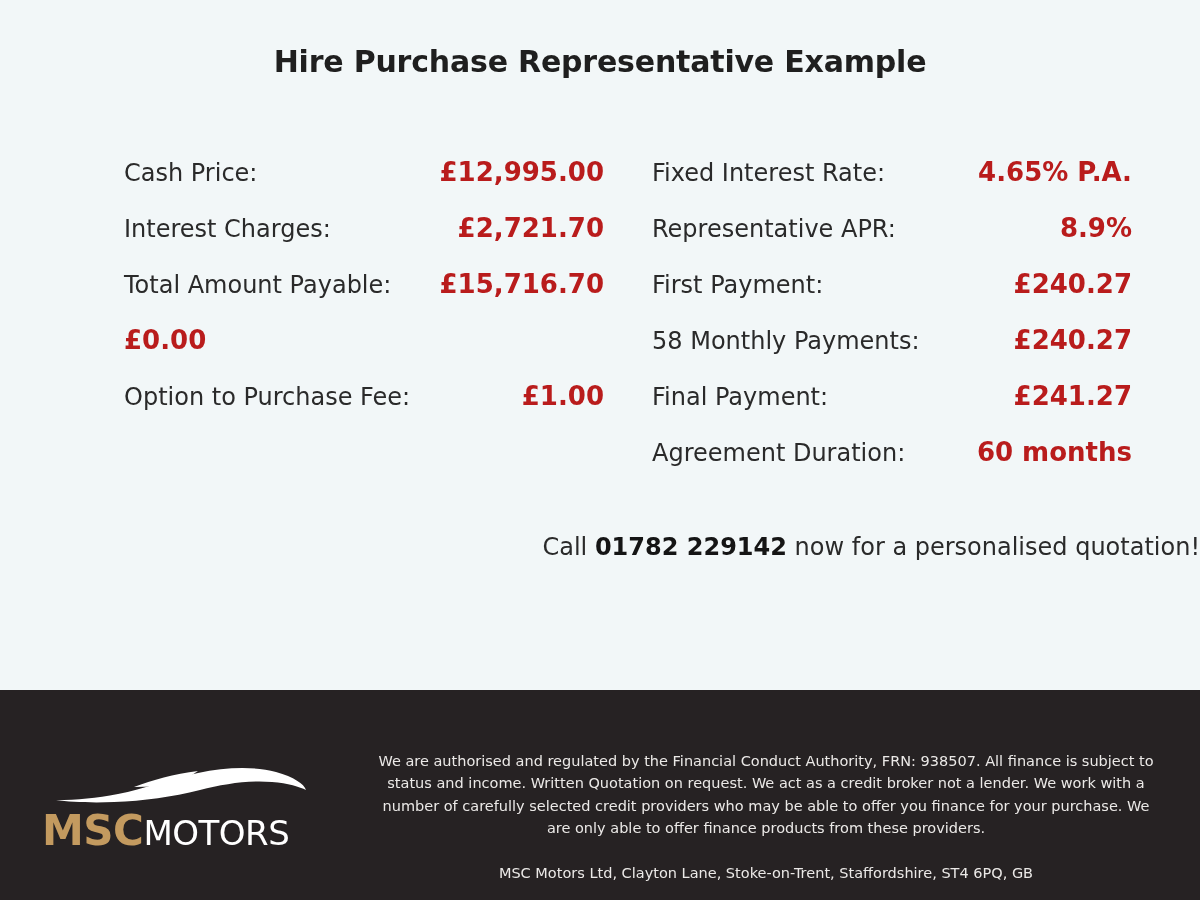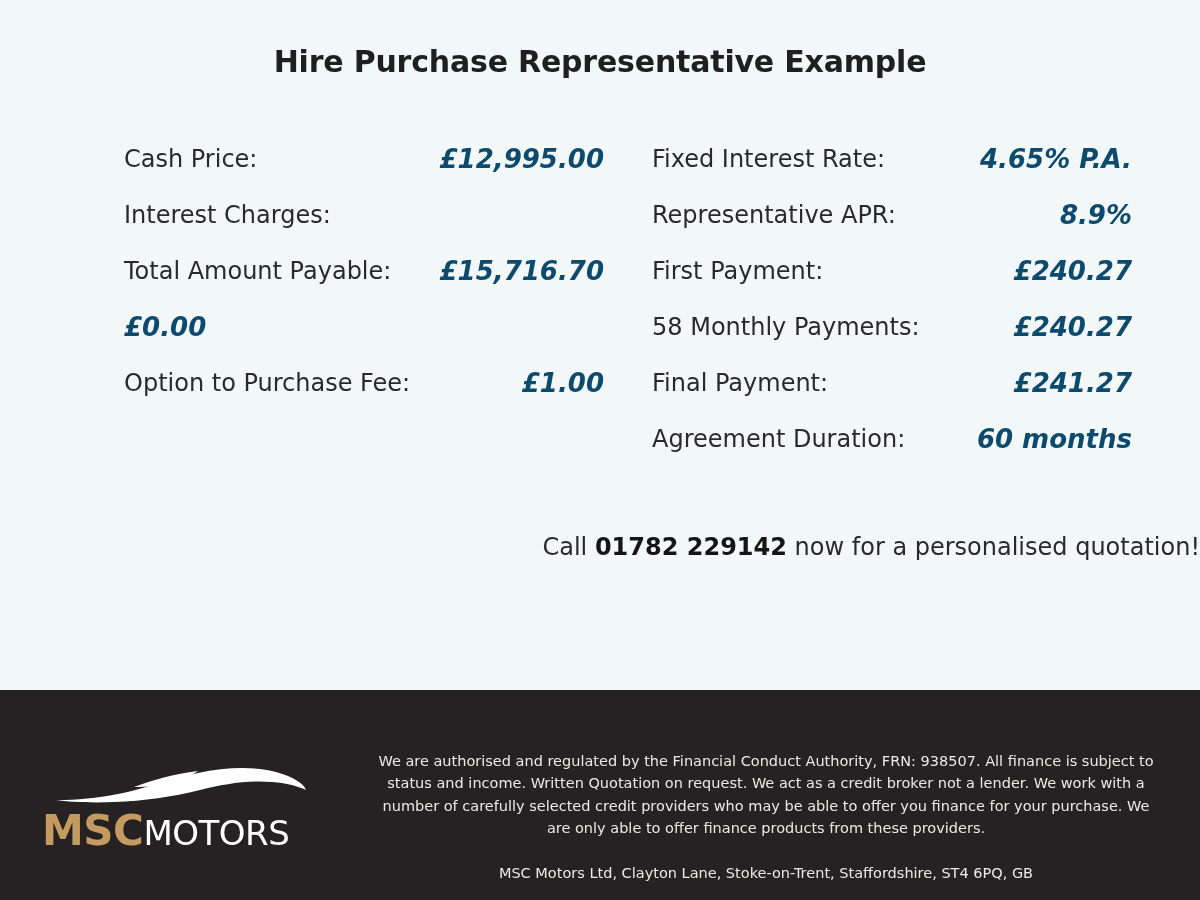--- a/index.html
+++ b/index.html
@@ -48,36 +48,35 @@
     box-sizing: border-box;
   }
   .col.left {
     margin-left: 56px;
   }
   .col.right {
     margin-left: 28px;
   }
   .row {
     display: flex;
-    align-items: center;
+    align-items: flex-end;
     justify-content: space-between;
     height: 56px;
   }
   .row .label {
     font-size: 24px;
     color: #2a2a2a;
     white-space: nowrap;
   }
   .row .value {
     font-size: 26px;
     font-weight: bold;
-    color: #0c4a6e;
+    color: #b91c1c;
     white-space: nowrap;
     text-align: right;
-    font-style: italic;
   }
   .callout {
     margin-top: 66px;
     text-align: right;
     font-size: 24px;
     color: #2a2a2a;
   }
   .callout b {
     font-weight: bold;
     color: #151515;
@@ -144,20 +143,21 @@
 
     <div class="grid">
 
       <div class="col left">
         <div class="row">
           <span class="label">Cash Price:</span>
           <span class="value">£12,995.00</span>
         </div>
         <div class="row">
           <span class="label">Interest Charges:</span>
+          <span class="value">£2,721.70</span>
         </div>
         <div class="row">
           <span class="label">Total Amount Payable:</span>
           <span class="value">£15,716.70</span>
         </div>
         <div class="row">
           <span class="value">£0.00</span>
         </div>
         <div class="row">
           <span class="label">Option to Purchase Fee:</span>

